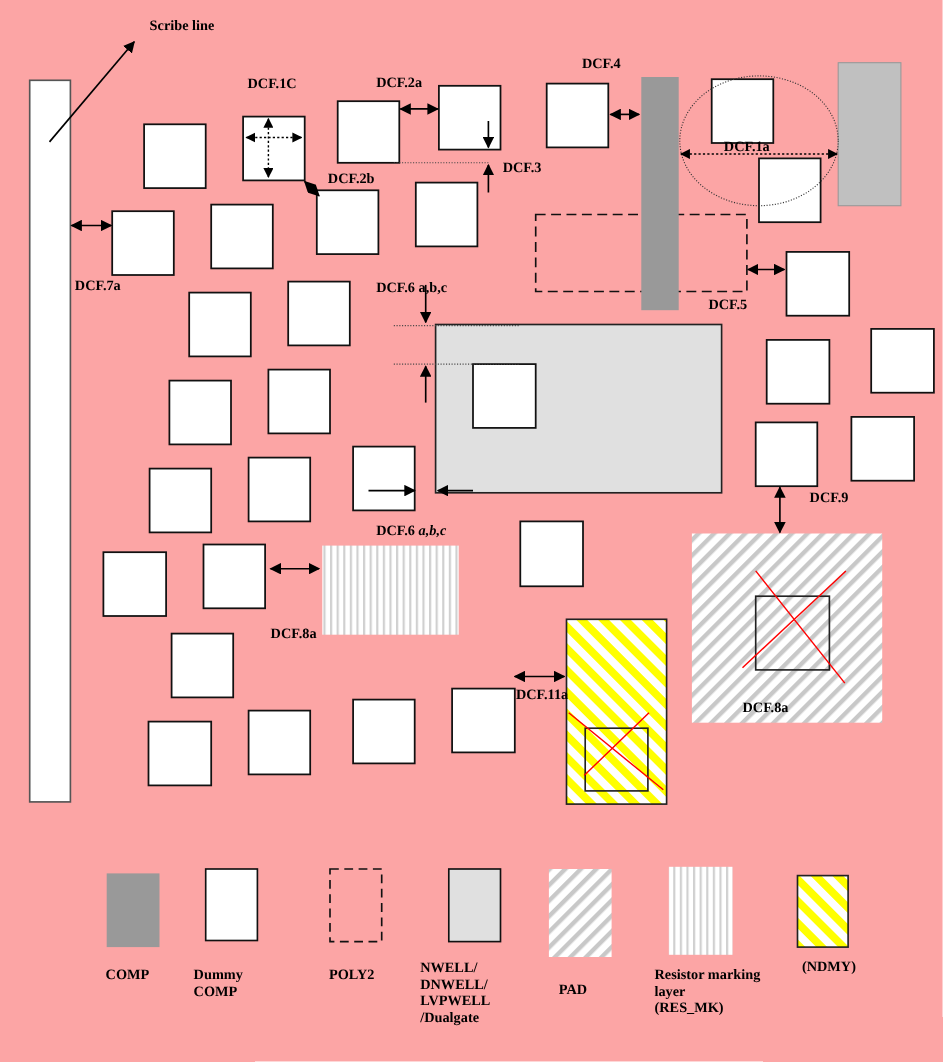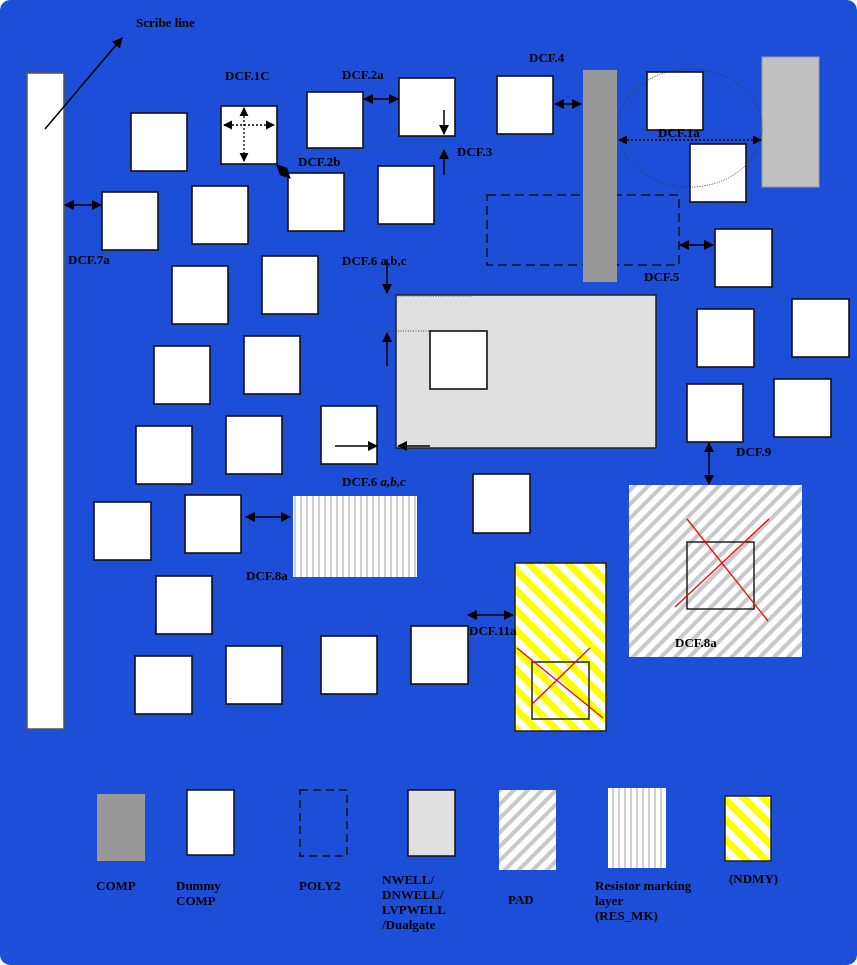--- a/index.html
+++ b/index.html
@@ -1,16 +1,16 @@
 <!DOCTYPE html>
 <html><head>
 <meta charset="utf-8">
 <style>
   html, body { margin: 0; padding: 0; background: #ffffff; }
-  #stage { position: relative; width: 857px; height: 965px; overflow: hidden; background: #1d4ed8; border-radius: 10px; }
+  #stage { position: relative; width: 857px; height: 965px; overflow: hidden; background: #fca5a5; }
   svg { position: absolute; left: 0; top: 0; }
   .lbl { font-family: "Liberation Serif", serif; font-weight: bold; font-size: 13px; fill: #000; }
   .lbl-leg { font-family: "Liberation Serif", serif; font-weight: bold; font-size: 13px; fill: #000; }
   .sq { fill: #fff; stroke: #111; stroke-width: 1.6; }
 </style>
 </head>
 <body>
 
 <div id="stage">
 <svg width="857" height="965" viewBox="0 0 857 965" xmlns="http://www.w3.org/2000/svg">

